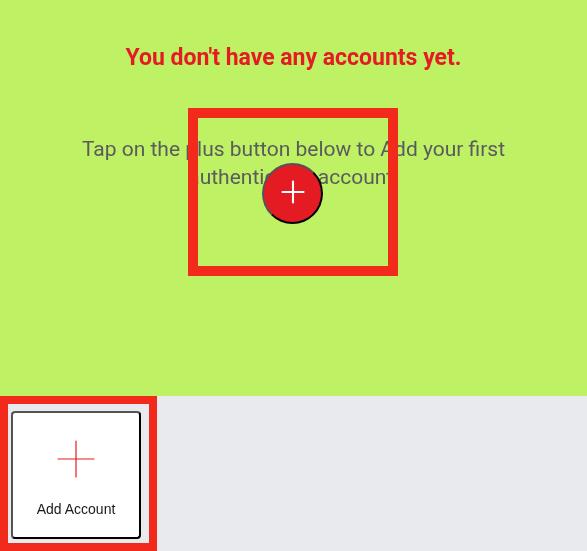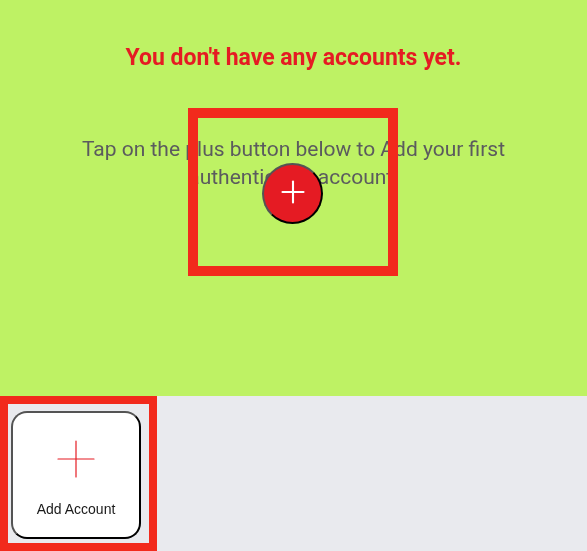--- a/index.html
+++ b/index.html
@@ -82,21 +82,21 @@
       border: 8px solid #f22a1c;
       z-index: 10;
     }
     .add-account-card {
       position: absolute;
       left: 11px;
       top: 15px;
       width: 130px;
       height: 128px;
       background: #ffffff;
-      border-radius: 16px;
+      border-radius: 4px;
       display: flex;
       flex-direction: column;
       align-items: center;
       justify-content: center;
       z-index: 20;
     }
     .add-account-plus {
       width: 40px;
       height: 40px;
       display: flex;

